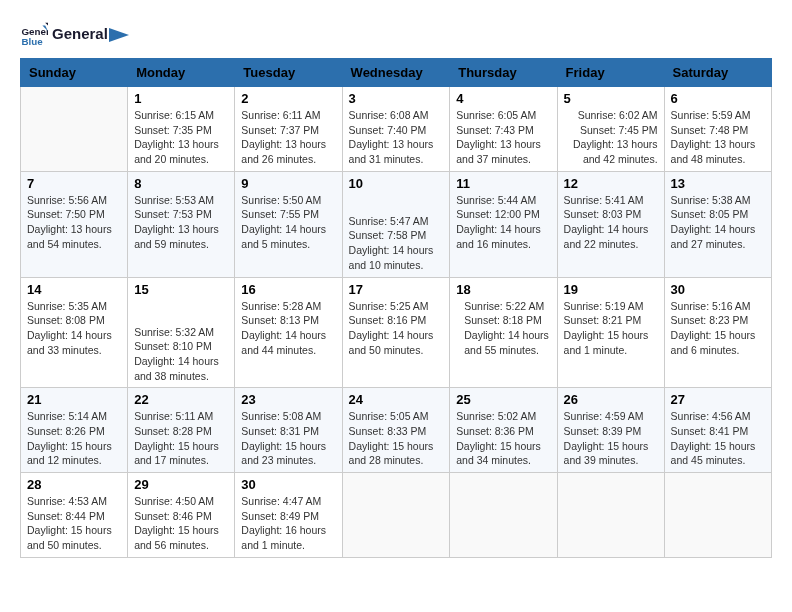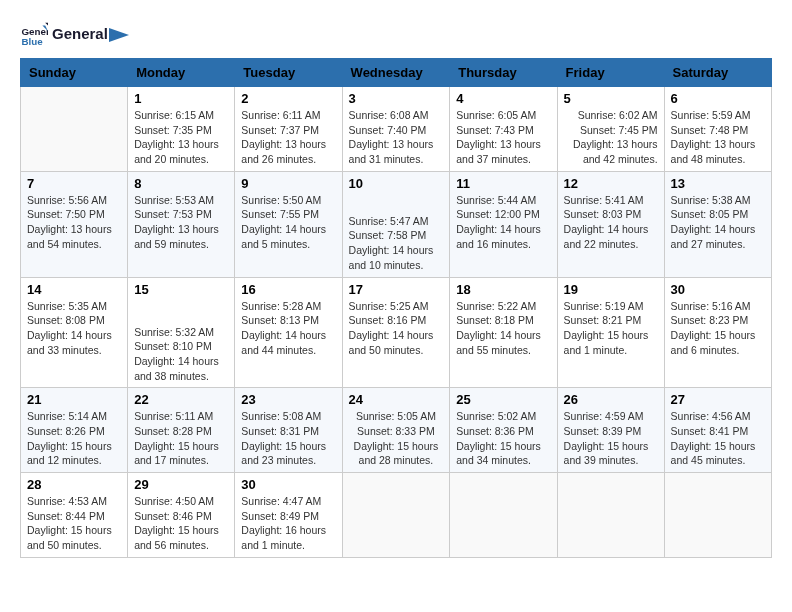--- a/index.html
+++ b/index.html
@@ -240,21 +240,21 @@
         </td>
         <td>
           <span class="day-number">17</span>
           <div class="day-info" style="white-space: pre-line;">Sunrise: 5:25 AM
 Sunset: 8:16 PM
 Daylight: 14 hours
 and 50 minutes.</div>
         </td>
         <td>
           <span class="day-number">18</span>
-          <div class="day-info" style="white-space: pre-line;">Sunrise: 5:22 AM
+          <div class="day-info" style="white-space: pre-line; margin-left: 8px;">Sunrise: 5:22 AM
 Sunset: 8:18 PM
 Daylight: 14 hours
 and 55 minutes.</div>
         </td>
         <td>
           <span class="day-number">19</span>
           <div class="day-info" style="white-space: pre-line;">Sunrise: 5:19 AM
 Sunset: 8:21 PM
 Daylight: 15 hours
 and 1 minute.</div>
@@ -284,21 +284,21 @@
         </td>
         <td>
           <span class="day-number">23</span>
           <div class="day-info" style="white-space: pre-line;">Sunrise: 5:08 AM
 Sunset: 8:31 PM
 Daylight: 15 hours
 and 23 minutes.</div>
         </td>
         <td>
           <span class="day-number">24</span>
-          <div class="day-info" style="white-space: pre-line; text-align: center;">Sunrise: 5:05 AM
+          <div class="day-info" style="white-space: pre-line;">Sunrise: 5:05 AM
 Sunset: 8:33 PM
 Daylight: 15 hours
 and 28 minutes.</div>
         </td>
         <td>
           <span class="day-number">25</span>
           <div class="day-info" style="white-space: pre-line;">Sunrise: 5:02 AM
 Sunset: 8:36 PM
 Daylight: 15 hours
 and 34 minutes.</div>

